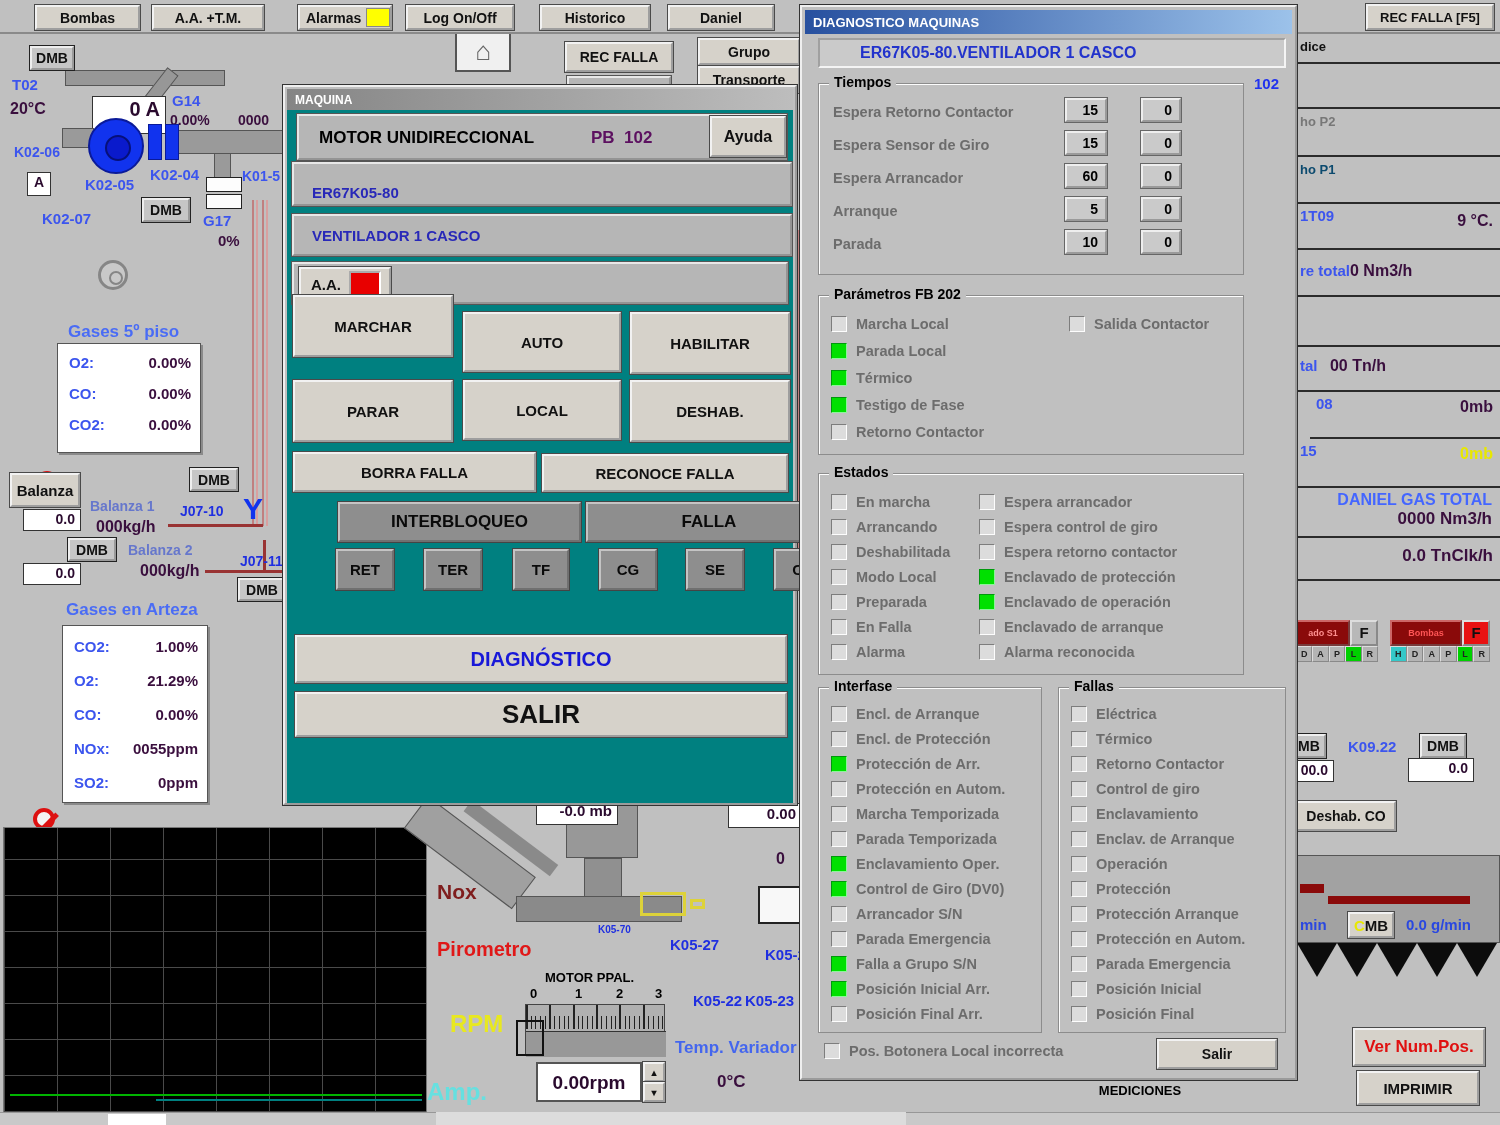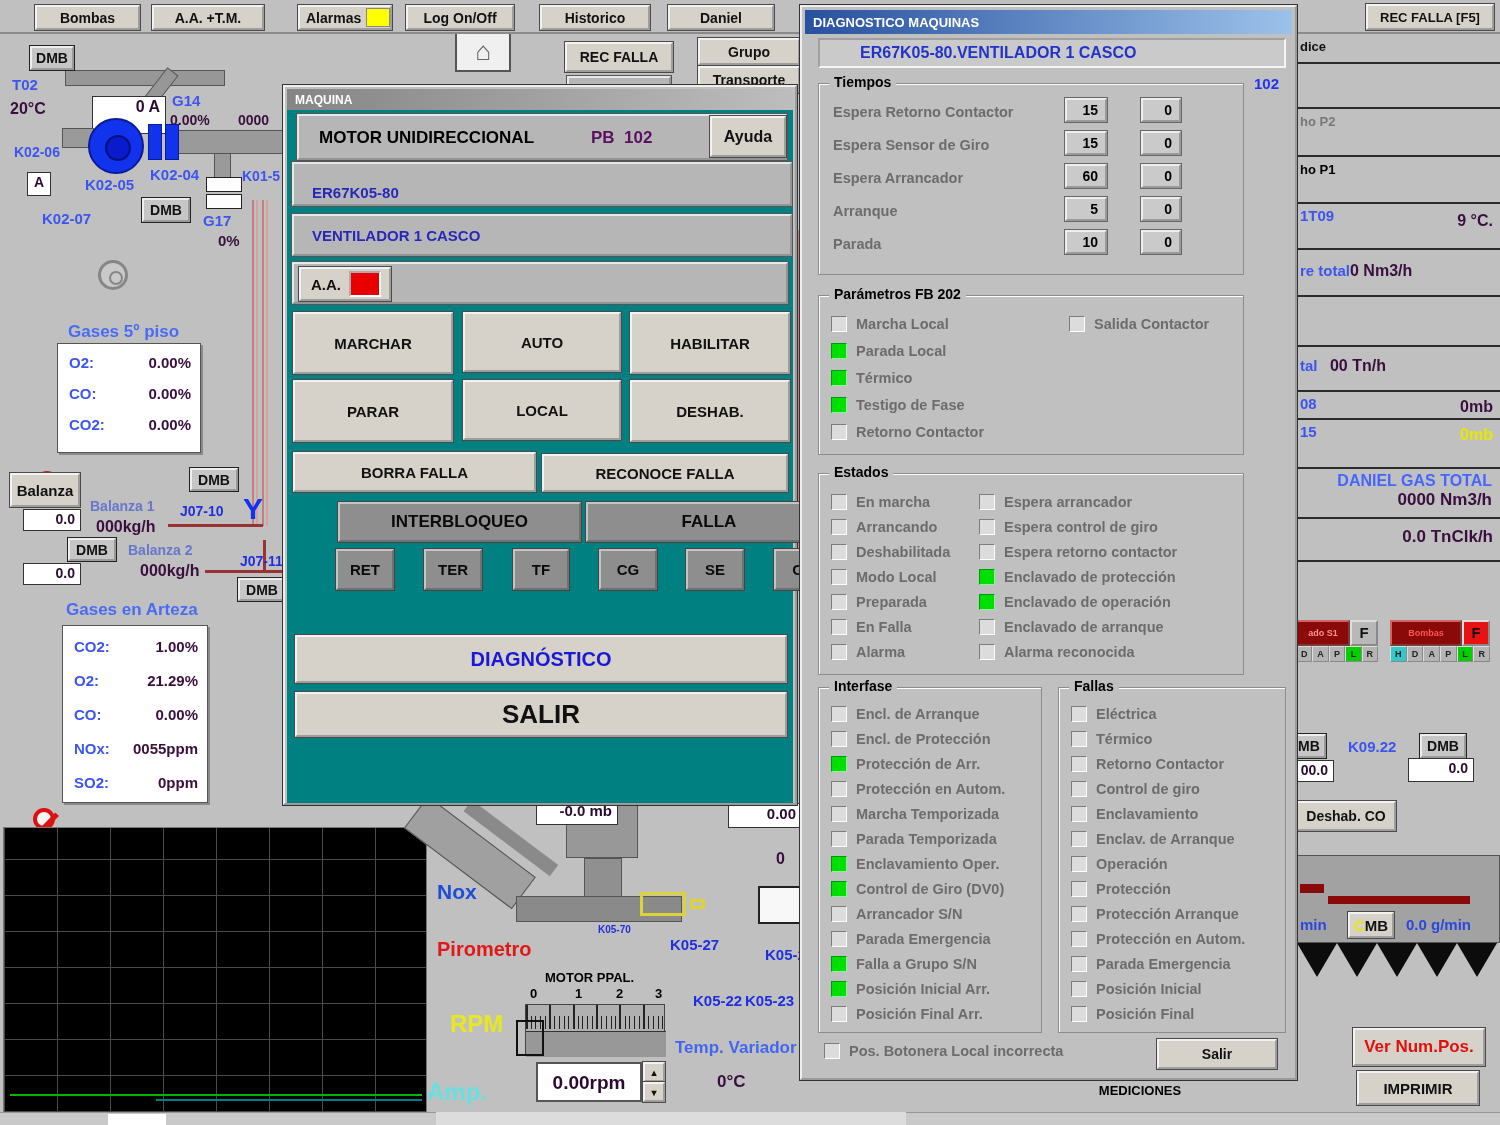--- a/index.html
+++ b/index.html
@@ -75,21 +75,21 @@
   <div class="a" style="left:262px;top:200px;width:2px;height:326px;background:#c08080;z-index:1"></div>
   <div class="a" style="left:266px;top:200px;width:2px;height:326px;background:#d8a0a0;z-index:1"></div>
   <div class="a" style="left:797px;top:230px;width:2px;height:330px;background:#c08080;z-index:1"></div>
   <div class="a" style="left:168px;top:524px;width:95px;height:3px;background:#993333;z-index:1"></div>
   <div class="a" style="left:263px;top:540px;width:3px;height:32px;background:#993333;z-index:1"></div>
   <div class="a" style="left:205px;top:570px;width:78px;height:3px;background:#993333;z-index:1"></div>
 
   <div class="a dmb" style="left:30px;top:46px;width:44px;height:24px;z-index:1">DMB</div>
   <div class="a blu" style="left:12px;top:76px;font-size:15px;z-index:1">T02</div>
   <div class="a dk" style="left:10px;top:100px;font-size:16px;z-index:1">20°C</div>
-  <div class="a whitebox" style="left:92px;top:96px;width:74px;height:38px;font-size:16px;z-index:1">0 A</div>
+  <div class="a whitebox" style="left:92px;top:96px;width:74px;height:38px;font-size:20px;z-index:1">0 A</div>
   <div class="a blu" style="left:172px;top:92px;font-size:15px;z-index:1">G14</div>
   <div class="a dk" style="left:170px;top:112px;font-size:14px;z-index:1">0.00%</div>
   <div class="a dk" style="left:238px;top:112px;font-size:14px;z-index:1">0000</div>
   <div class="a blu" style="left:14px;top:144px;font-size:14px;z-index:1">K02-06</div>
 
   <div class="a" style="left:62px;top:128px;width:32px;height:20px;background:#9a9a9a;border:1px solid #555;z-index:1"></div>
   <div class="a fan" style="left:88px;top:118px;width:56px;height:56px;background:#1133ee;border:2px solid #0a1a99;z-index:1">
     <span class="inner" style="left:15px;top:15px;width:22px;height:22px;background:#0a1acc;border:2px solid #06107a;"></span>
   </div>
   <div class="a blu" style="left:85px;top:176px;font-size:15px;z-index:1">K02-05</div>
@@ -160,21 +160,21 @@
   <div class="a" style="left:428px;top:796px;width:135px;height:40px;background:#a0a0a0;border:1px solid #555;transform:rotate(37deg);transform-origin:left top;z-index:1"></div>
   <div class="a" style="left:472px;top:800px;width:108px;height:14px;background:#8a8a8a;transform:rotate(37deg);transform-origin:left top;z-index:1"></div>
   <div class="a" style="left:566px;top:800px;width:72px;height:58px;background:#989898;border:1px solid #555;z-index:1"></div>
   <div class="a" style="left:584px;top:858px;width:38px;height:44px;background:#909090;border:1px solid #555;z-index:1"></div>
   <div class="a" style="left:516px;top:896px;width:166px;height:26px;background:#8a8a8a;border:1px solid #555;z-index:1"></div>
   <div class="a" style="left:758px;top:886px;width:44px;height:38px;background:#f8f8f8;border:2px solid #222;z-index:1"></div>
   <div class="a dk" style="left:776px;top:850px;font-size:16px;z-index:1">0</div>
   <div class="a whitebox" style="left:536px;top:800px;width:82px;height:25px;font-size:15px;z-index:1">-0.0 mb</div>
   <div class="a whitebox" style="left:728px;top:803px;width:74px;height:25px;font-size:15px;z-index:1">0.00</div>
 
-  <div class="a" style="left:437px;top:880px;font-size:21px;font-weight:bold;color:#1d4ed8;z-index:1">Nox</div>
+  <div class="a" style="left:437px;top:880px;font-size:21px;font-weight:bold;color:#7f1d1d;z-index:1">Nox</div>
   <div class="a" style="left:437px;top:938px;font-size:20px;font-weight:bold;color:#e01818;z-index:1">Pirometro</div>
   <div class="a" style="left:450px;top:1010px;font-size:24px;font-weight:bold;color:#e8e820;z-index:1">RPM</div>
   <div class="a" style="left:427px;top:1078px;font-size:24px;font-weight:bold;color:#66e0e0;z-index:1">Amp.</div>
 
   <div class="a fan" style="left:612px;top:884px;width:24px;height:24px;border:3px solid #ddd23a;z-index:1">
     <span class="inner" style="left:6px;top:6px;width:8px;height:8px;border:2px solid #ddd23a;"></span>
   </div>
   <div class="a blu2" style="left:598px;top:916px;font-size:10px;z-index:1">K05-70</div>
   <div class="a" style="left:640px;top:892px;width:46px;height:24px;border:3px solid #ddd23a;z-index:1"></div>
   <div class="a" style="left:690px;top:899px;width:15px;height:10px;border:3px solid #ddd23a;z-index:1"></div>
@@ -230,35 +230,35 @@
 
   <div class="a" style="left:1292px;top:32px;width:208px;height:658px;border-left:2px solid #2b2b2b;border-top:2px solid #2b2b2b;z-index:4">
     <div class="prow" style="height:30px;">
       <span style="font-weight:bold;font-size:13px;color:#111;">dice</span>
     </div>
     <div class="prow" style="height:45px;"></div>
     <div class="prow" style="height:48px;">
       <span class="slate" style="font-size:13px;color:#777;">ho P2</span>
     </div>
     <div class="prow" style="height:47px;">
-      <span class="slate" style="font-size:13px;color:#000000;">ho P1</span>
+      <span class="slate" style="font-size:13px;color:#0c4a6e;">ho P1</span>
     </div>
     <div class="prow" style="height:46px;">
       <span class="blu" style="font-size:15px;">1T09</span>
       <span class="rt dk" style="font-size:16px;top:8px;">9 °C.</span>
     </div>
     <div class="prow" style="height:47px;padding-top:12px;">
       <span class="blu" style="font-size:15px;">re total</span><span class="dk" style="font-size:16px;">0 Nm3/h</span>
     </div>
     <div class="prow" style="height:50px;"></div>
     <div class="prow" style="height:45px;padding-top:10px;">
       <span class="blu" style="font-size:15px;">tal</span>
       <span class="dk" style="font-size:16px;margin-left:8px;">00 Tn/h</span>
     </div>
-    <div class="prow" style="height:28px;">
+    <div class="prow" style="height:47px;margin-left:16px;">
       <span class="blu" style="font-size:15px;">08</span>
       <span class="rt dk" style="font-size:16px;top:6px;">0mb</span>
     </div>
     <div class="prow" style="height:49px;">
       <span class="blu" style="font-size:15px;">15</span>
       <span class="rt" style="font-size:16px;top:6px;font-weight:bold;color:#e8e800;">0mb</span>
     </div>
     <div class="prow" style="height:50px;">
       <div style="font-size:16px;font-weight:bold;color:#4466ff;text-align:right;padding-right:2px;">DANIEL GAS TOTAL</div>
       <div class="dk" style="font-size:17px;text-align:right;padding-right:2px;">0000 Nm3/h</div>
@@ -344,21 +344,21 @@
     <div class="a bar3" style="left:7px;top:127px;width:500px;height:42px;">
       <span class="a" style="left:18px;top:11px;font-size:15px;font-weight:bold;color:#2828b8;">VENTILADOR 1 CASCO</span>
     </div>
     <div class="a bar3" style="left:7px;top:175px;width:496px;height:42px;">
       <span class="a b3" style="left:5px;top:3px;width:92px;height:34px;font-size:15px;justify-content:flex-start;padding-left:10px;">
         <span>A.A.</span>
         <span style="width:28px;height:22px;background:#e80000;border:2px inset #fff;margin-left:8px;"></span>
       </span>
     </div>
 
-    <div class="a b3" style="left:8px;top:225px;width:160px;height:62px;font-size:15px;">MARCHAR</div>
+    <div class="a b3" style="left:8px;top:208px;width:160px;height:62px;font-size:15px;">MARCHAR</div>
     <div class="a b3" style="left:178px;top:225px;width:158px;height:60px;font-size:15px;">AUTO</div>
     <div class="a b3" style="left:345px;top:225px;width:160px;height:62px;font-size:15px;">HABILITAR</div>
     <div class="a b3" style="left:178px;top:293px;width:158px;height:60px;font-size:15px;">LOCAL</div>
     <div class="a b3" style="left:8px;top:293px;width:160px;height:62px;font-size:15px;">PARAR</div>
     <div class="a b3" style="left:345px;top:293px;width:160px;height:62px;font-size:15px;">DESHAB.</div>
 
     <div class="a b3" style="left:8px;top:365px;width:243px;height:40px;font-size:15px;">BORRA FALLA</div>
     <div class="a b3" style="left:257px;top:367px;width:246px;height:38px;font-size:15px;">RECONOCE FALLA</div>
     <div class="a bdark" style="left:9px;top:415px;width:243px;height:40px;font-size:17px;">INTERBLOQUEO</div>
     <div class="a bdark" style="left:257px;top:415px;width:246px;height:40px;font-size:17px;">FALLA</div>

